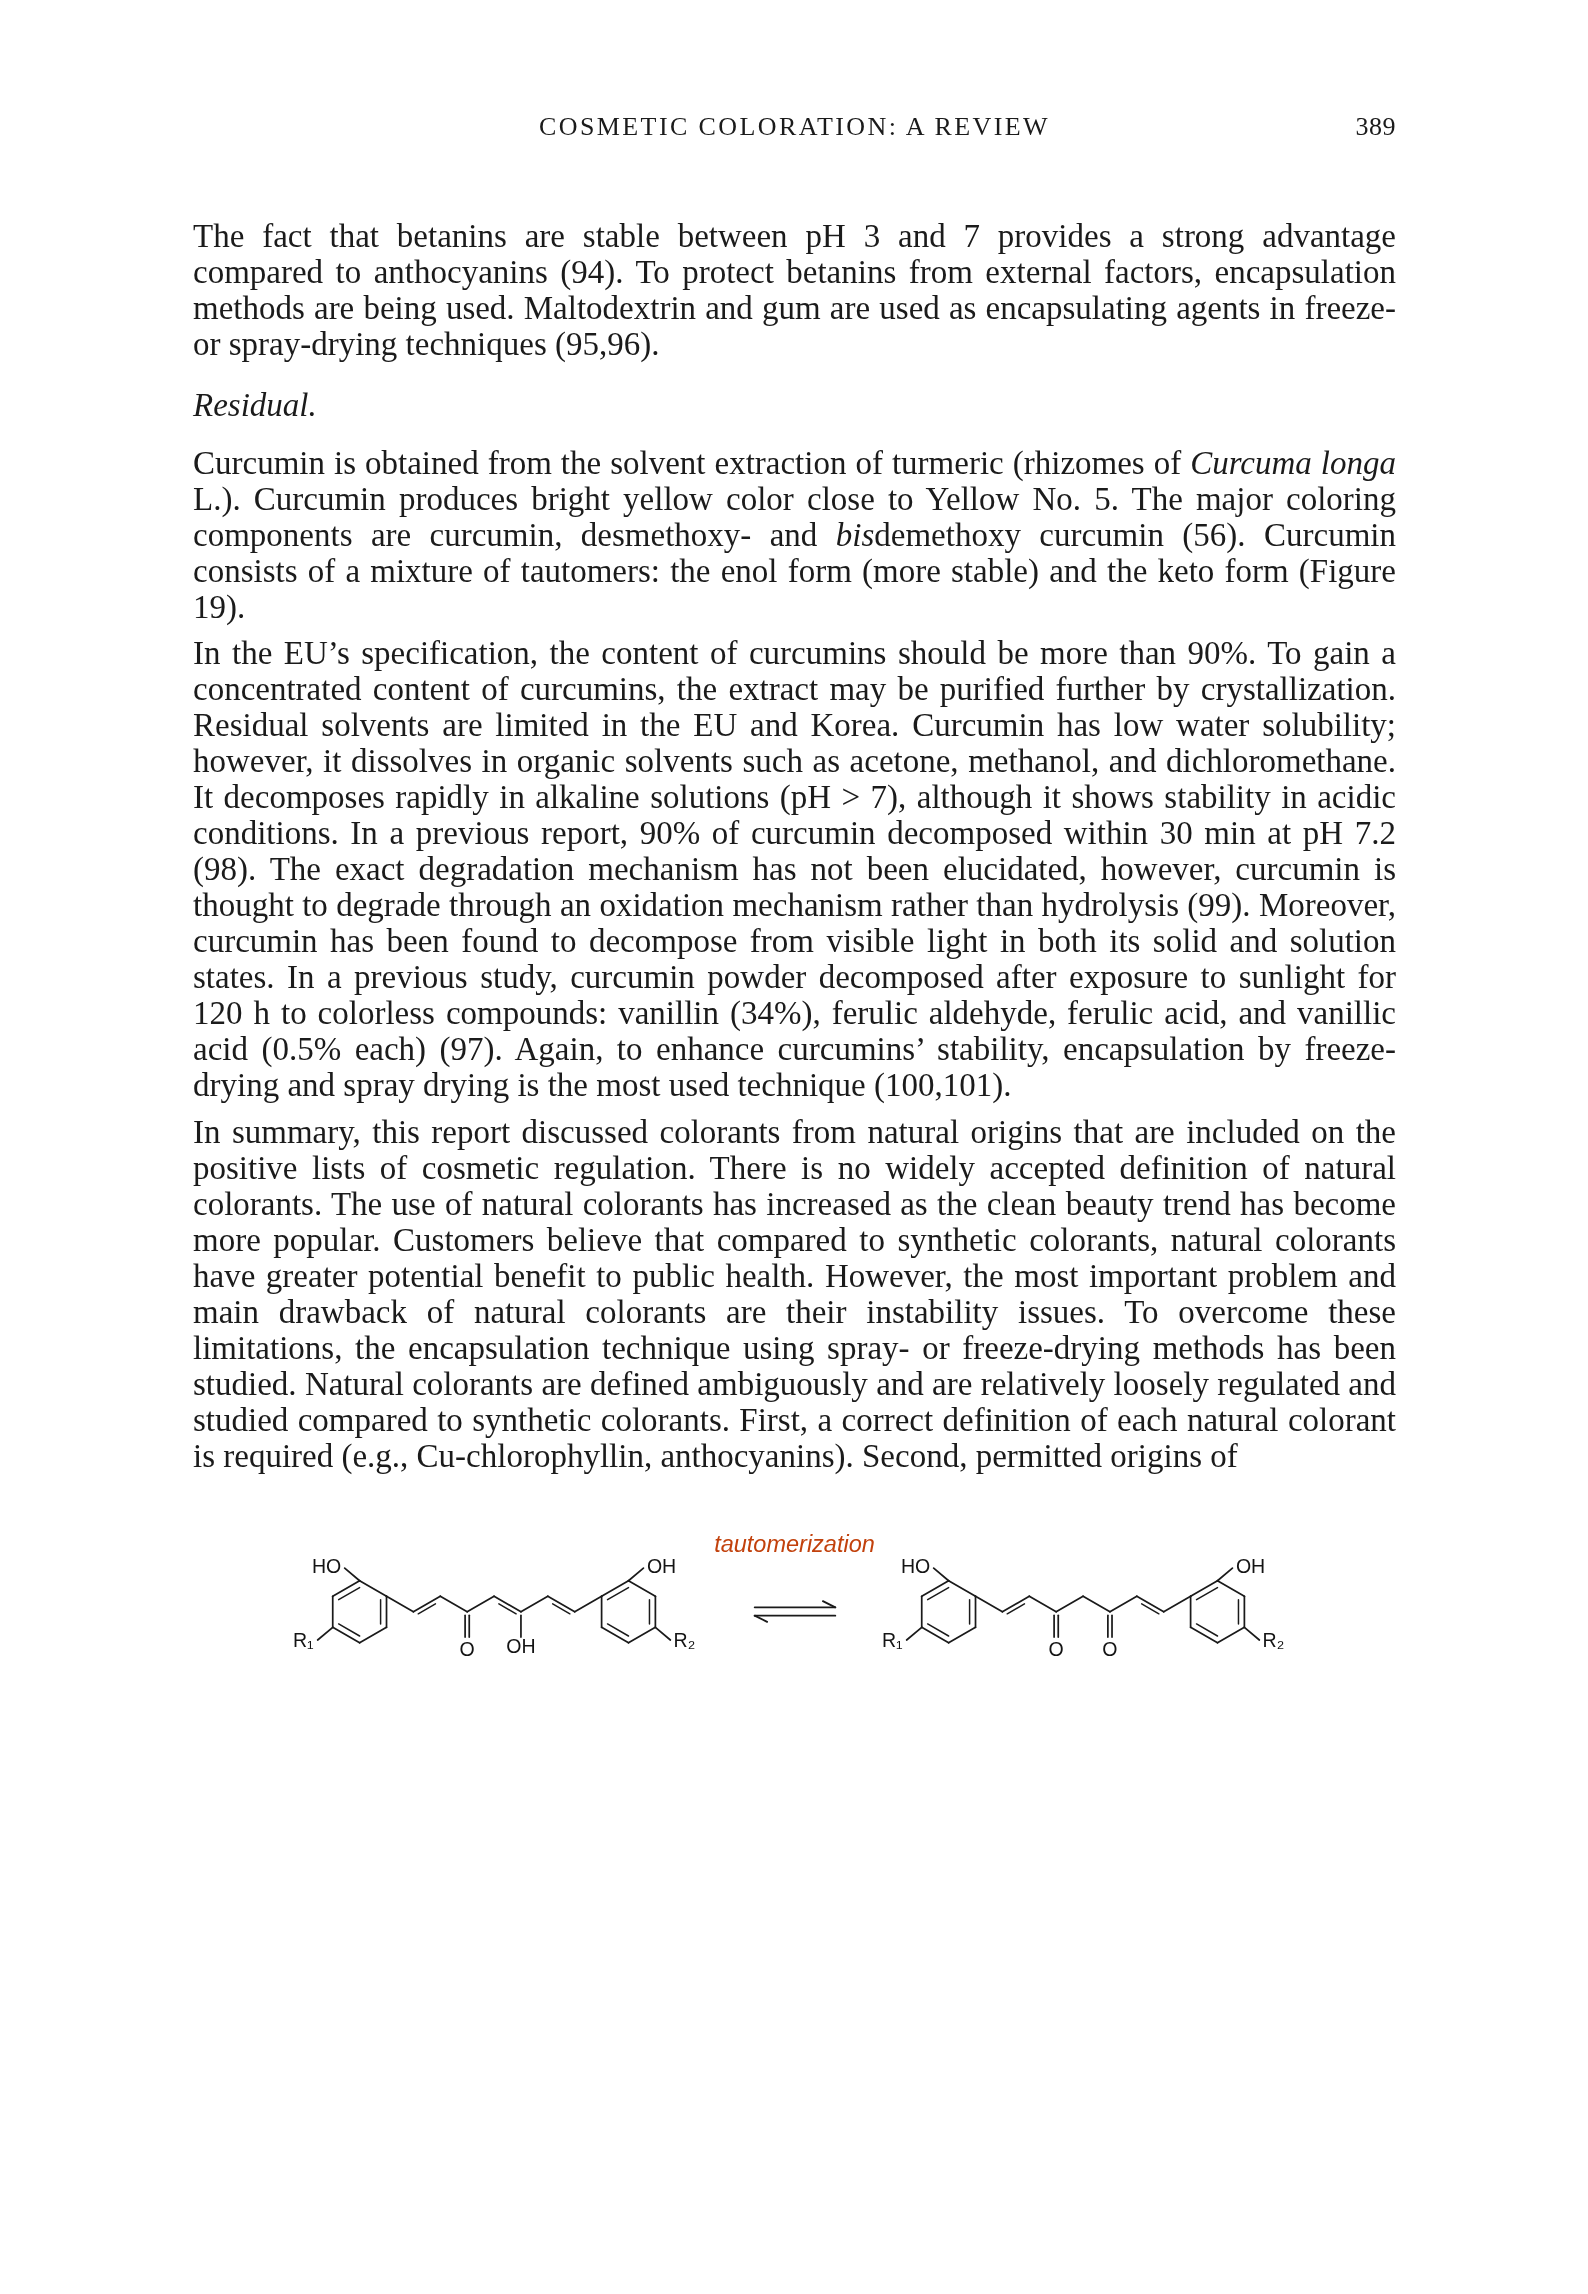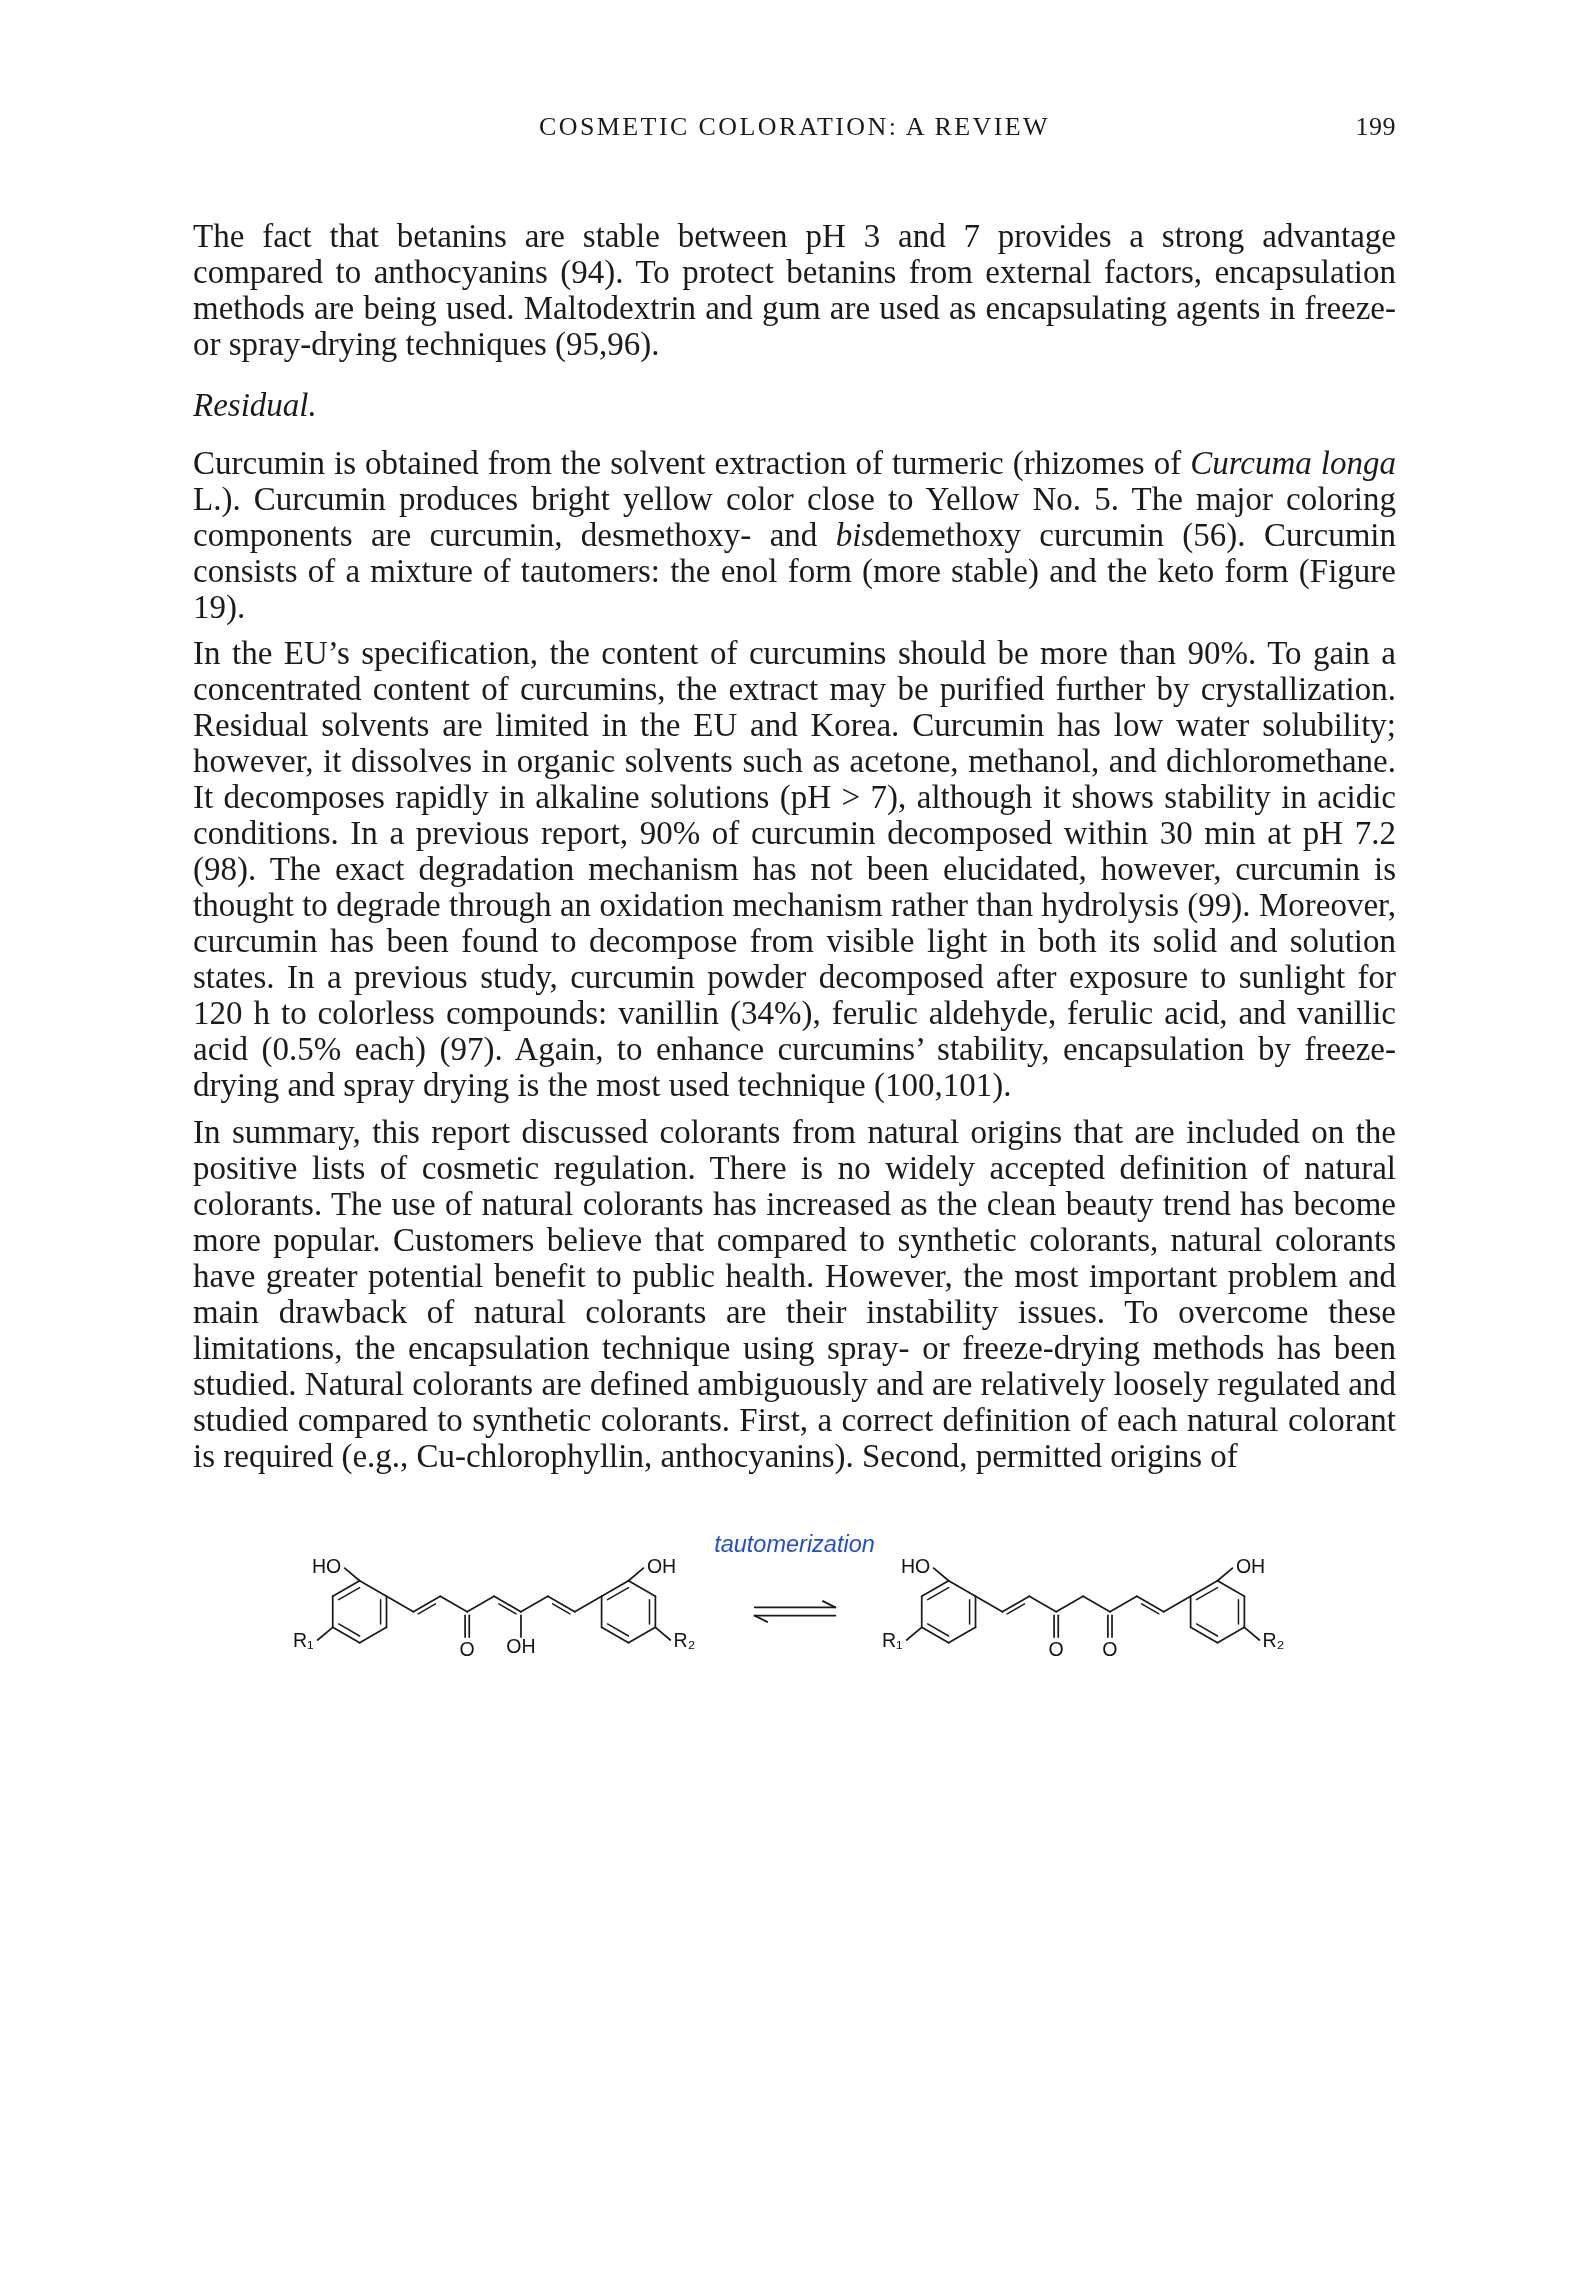--- a/index.html
+++ b/index.html
@@ -56,21 +56,21 @@
   }
   .taut-label{
     position:absolute;
     left:50%;bottom:100%;
     transform:translateX(-50%);
     margin-bottom:38px;
     white-space:nowrap;
     font-family:"Liberation Sans", sans-serif;
     font-style:italic;
     font-size:23.5px;
-    color:#1d4ed8;
+    color:#c2410c;
   }
   .mol-label{
     margin-top:3.8px;
     font-family:"Liberation Sans", sans-serif;
     font-size:21.7px;
     color:#141414;
   }
   .mol-label .u{font-style:italic;text-decoration:underline;}
   .mol-label .it{font-style:italic;}
   .legend{
@@ -91,21 +91,21 @@
   .caption .cap-label{font-weight:bold;margin-right:9.4px;}
 </style>
 </head>
 <body>
 
 <div class="page">
   <div class="content">
 
     <div class="running-head">
       <span class="rh-title">COSMETIC COLORATION: A REVIEW</span>
-      <span class="rh-page">199</span>
+      <span class="rh-page">389</span>
     </div>
 
     <p><span>The fact that betanins are stable between pH 3 and 7 provides a strong advantage compared to anthocyanins (94). To protect betanins from external factors, encapsulation methods are being used. Maltodextrin and gum are used as encapsulating agents in freeze- or spray-drying techniques (95,96).</span></p>
 
     <p class="section-heading">Residual.</p>
 
     <p><span>Curcumin is obtained from the solvent extraction of turmeric (rhizomes of </span><em>Curcuma longa</em><span> L.). Curcumin produces bright yellow color close to Yellow No. 5. The major coloring components are curcumin, desmethoxy- and </span><em>bis</em><span>demethoxy curcumin (56). Curcumin consists of a mixture of tautomers: the enol form (more stable) and the keto form (Figure 19).</span></p>
 
     <p><span>In the EU’s specification, the content of curcumins should be more than 90%. To gain a concentrated content of curcumins, the extract may be purified further by crystallization. Residual solvents are limited in the EU and Korea. Curcumin has low water solubility; however, it dissolves in organic solvents such as acetone, methanol, and dichloromethane. It decomposes rapidly in alkaline solutions (pH &gt; 7), although it shows stability in acidic conditions. In a previous report, 90% of curcumin decomposed within 30 min at pH 7.2 (98). The exact degradation mechanism has not been elucidated, however, curcumin is thought to degrade through an oxidation mechanism rather than hydrolysis (99). Moreover, curcumin has been found to decompose from visible light in both its solid and solution states. In a previous study, curcumin powder decomposed after exposure to sunlight for 120 h to colorless compounds: vanillin (34%), ferulic aldehyde, ferulic acid, and vanillic acid (0.5% each) (97). Again, to enhance curcumins’ stability, encapsulation by freeze-drying and spray drying is the most used technique (100,101).</span></p>
 

